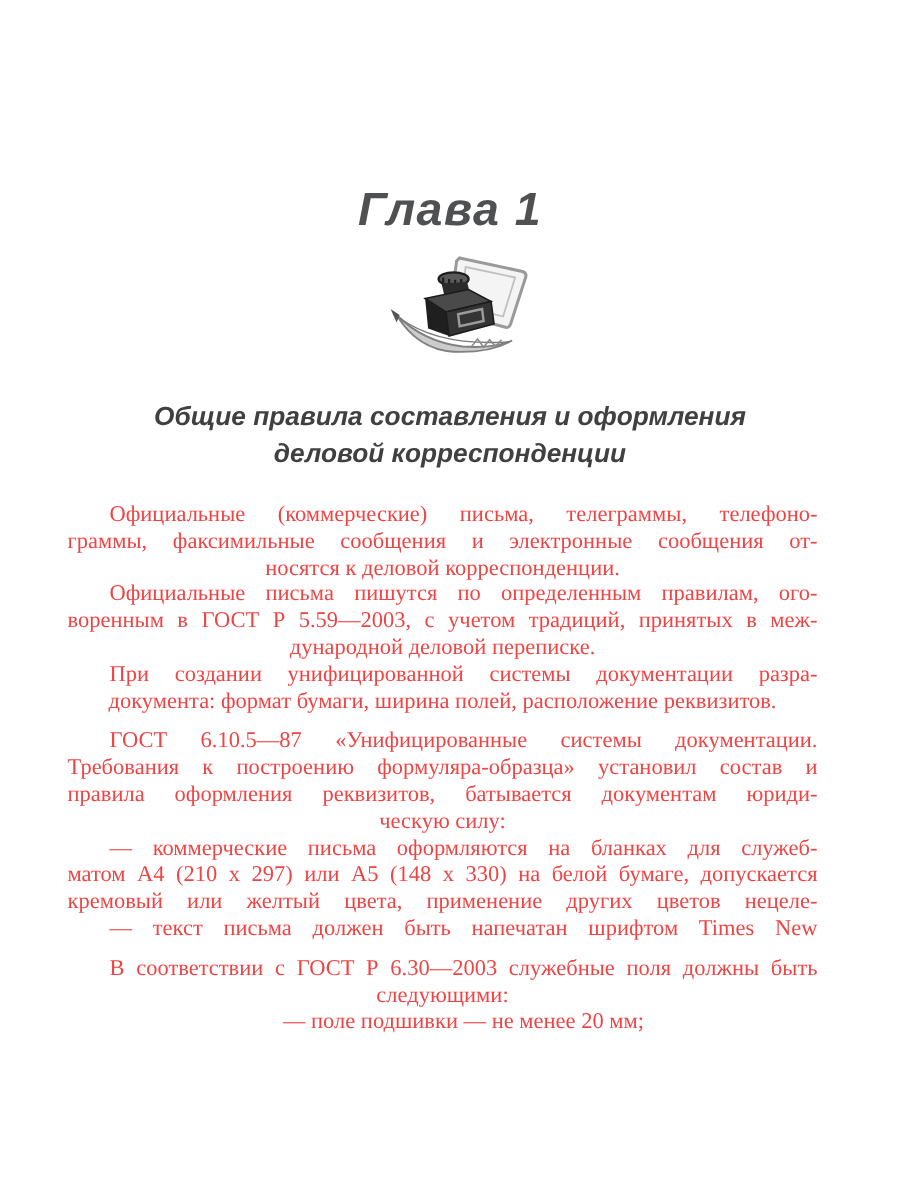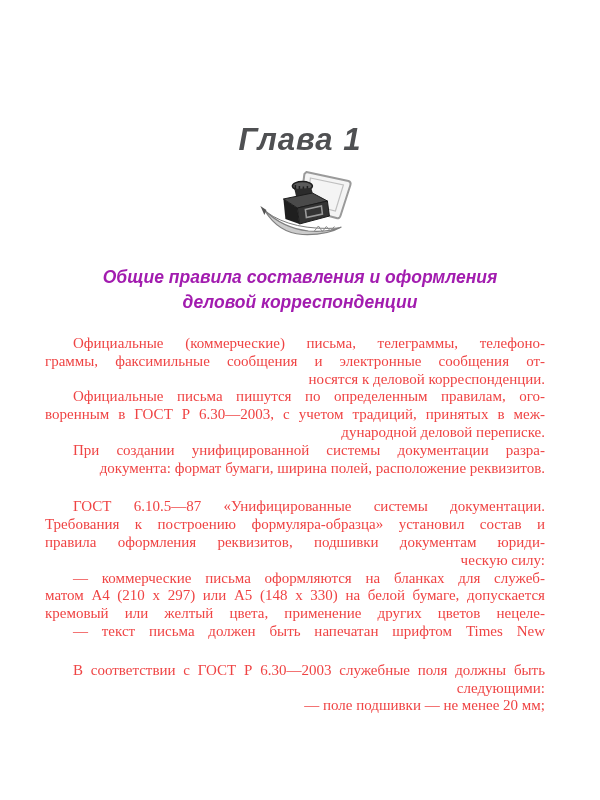--- a/index.html
+++ b/index.html
@@ -27,32 +27,32 @@
     transform:translateX(-46%);
     width:110px;height:75px;
   }
   .section-title{
     position:absolute;
     top:265px;left:40px;width:520px;
     text-align:center;
     font-family:"Liberation Sans", sans-serif;
     font-weight:bold;font-style:italic;
     font-size:17.5px;line-height:25px;
-    color:#a21caf;
+    color:#404040;
   }
   .body-text{
     position:absolute;
     top:335px;left:45px;width:500px;
     font-size:15px;line-height:17.8px;
     color:#ef4444;
   }
-  .ln{white-space:normal;text-align:right;}
+  .ln{white-space:normal;text-align:center;}
   .ln.j{text-align:justify;text-align-last:justify;}
   .ln.i{text-indent:28px;}
-  .ln.gap{margin-top:21px;}
+  .ln.gap{margin-top:9px;}
 </style>
 </head>
 <body>
 
 <div class="page">
 
   <div class="chapter-title">Глава 1</div>
 
   <svg class="illustration" viewBox="0 0 110 75">
 
@@ -79,29 +79,29 @@
     <div>деловой корреспонденции</div>
   </div>
 
   <div class="body-text">
 
     <div class="ln j i">Официальные (коммерческие) письма, телеграммы, телефоно-</div>
     <div class="ln j">граммы, факсимильные сообщения и электронные сообщения от-</div>
     <div class="ln">носятся к деловой корреспонденции.</div>
 
     <div class="ln j i">Официальные письма пишутся по определенным правилам, ого-</div>
-    <div class="ln j">воренным в ГОСТ Р 6.30—2003, с учетом традиций, принятых в меж-</div>
+    <div class="ln j">воренным в ГОСТ Р 5.59—2003, с учетом традиций, принятых в меж-</div>
     <div class="ln">дународной деловой переписке.</div>
 
     <div class="ln j i">При создании унифицированной системы документации разра-</div>
     <div class="ln">документа: формат бумаги, ширина полей, расположение реквизитов.</div>
 
     <div class="ln j i gap">ГОСТ 6.10.5—87 «Унифицированные системы документации.</div>
     <div class="ln j">Требования к построению формуляра-образца» установил состав и</div>
-    <div class="ln j">правила оформления реквизитов, подшивки документам юриди-</div>
+    <div class="ln j">правила оформления реквизитов, батывается документам юриди-</div>
     <div class="ln">ческую силу:</div>
 
     <div class="ln j i">— коммерческие письма оформляются на бланках для служеб-</div>
     <div class="ln j">матом A4 (210 x 297) или A5 (148 x 330) на белой бумаге, допускается</div>
     <div class="ln j">кремовый или желтый цвета, применение других цветов нецеле-</div>
 
     <div class="ln j i">— текст письма должен быть напечатан шрифтом Times New</div>
 
     <div class="ln j i gap">В соответствии с ГОСТ Р 6.30—2003 служебные поля должны быть</div>
     <div class="ln">следующими:</div>

